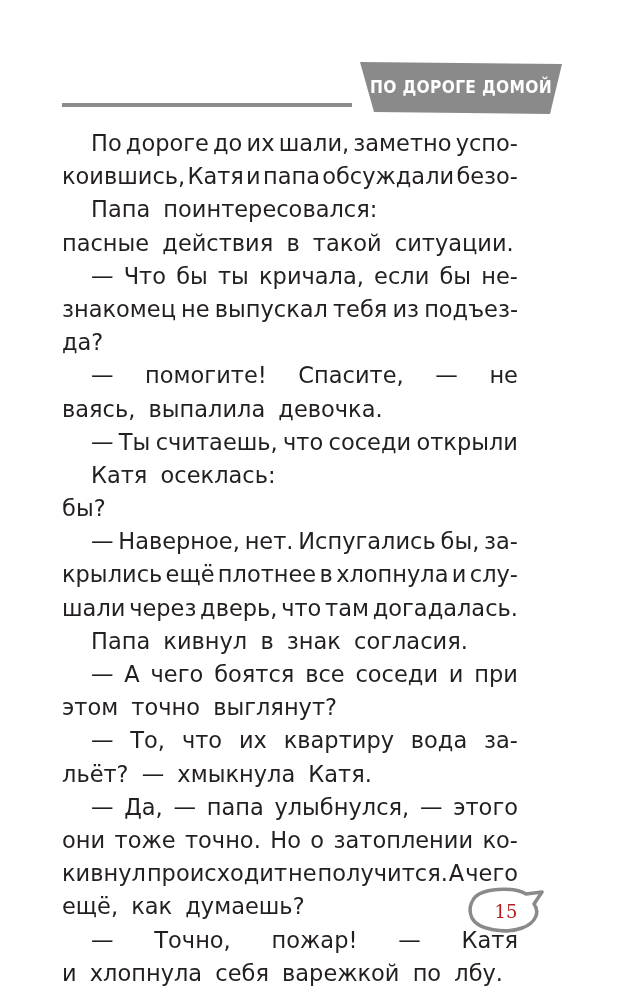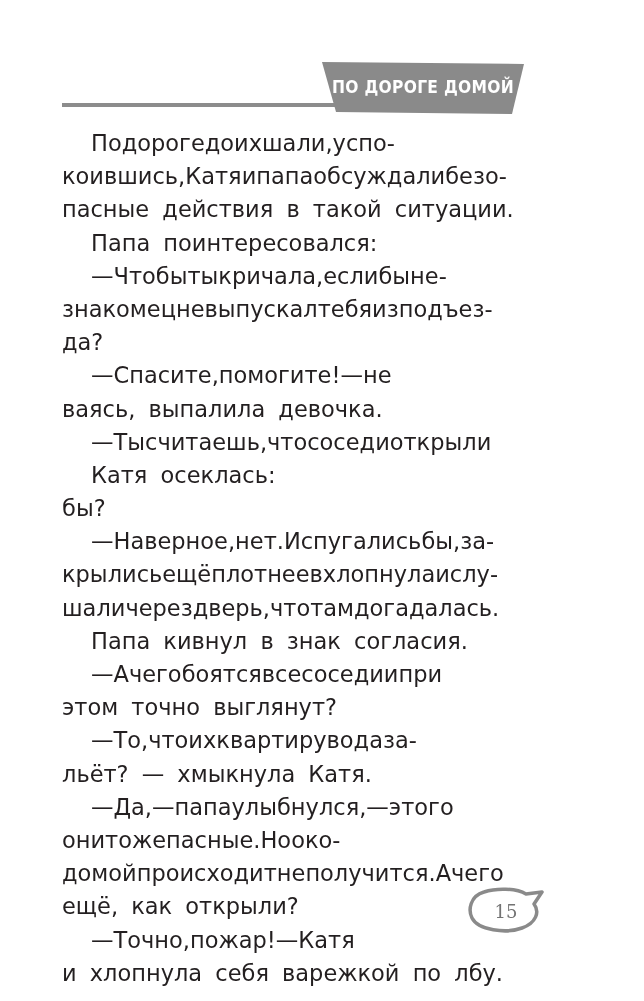--- a/index.html
+++ b/index.html
@@ -18,21 +18,21 @@
     .header-rule {
       position: absolute;
       left: 62px;
       top: 103px;
       width: 290px;
       height: 4px;
       background: #8c8c8c;
     }
     .chapter-banner {
       position: absolute;
-      left: 320px;
+      left: 358px;
       top: 62px;
       width: 206px;
       height: 52px;
     }
     .chapter-banner svg {
       position: absolute;
       left: 0; top: 0;
     }
     .chapter-title {
       position: absolute;
@@ -55,20 +55,21 @@
       left: 62px;
       top: 127px;
       width: 456px;
     }
     .line {
       height: 33.2px;
       line-height: 33.2px;
       font-size: 22.5px;
       white-space: nowrap;
       display: flex;
+      justify-content: space-between;
       overflow: visible;
     }
     .line.indent {
       padding-left: 29px;
     }
     .line.last {
       justify-content: flex-start;
       word-spacing: 6px;
     }
     .line span.w {
@@ -86,21 +87,21 @@
       left: 0; top: 0;
     }
     .page-number {
       position: absolute;
       left: 8px;
       top: 14px;
       width: 64px;
       text-align: center;
       font-family: "DejaVu Serif", serif;
       font-size: 18px;
-      color: #737373;
+      color: #b91c1c;
       line-height: 28px;
     }
   </style>
 </head>
 <body>
 
 <div class="header-rule"></div>
 
 <div class="chapter-banner">
   <svg width="206" height="52" viewBox="0 0 206 52">
@@ -109,32 +110,33 @@
   <div class="chapter-title">По дороге домой</div>
 </div>
 
 <div class="body-text" id="body-text">
     <div class="line indent">
       <span class="w">По</span>
       <span class="w">дороге</span>
       <span class="w">до</span>
       <span class="w">их</span>
       <span class="w">шали,</span>
+      <span class="w">заметно</span>
       <span class="w">успо-</span>
     </div>
     <div class="line">
       <span class="w">коившись,</span>
       <span class="w">Катя</span>
       <span class="w">и</span>
       <span class="w">папа</span>
       <span class="w">обсуждали</span>
       <span class="w">безо-</span>
     </div>
+    <div class="line indent last">Папа поинтересовался:</div>
     <div class="line last">пасные действия в такой ситуации.</div>
-    <div class="line indent last">Папа поинтересовался:</div>
     <div class="line indent">
       <span class="w">—</span>
       <span class="w">Что</span>
       <span class="w">бы</span>
       <span class="w">ты</span>
       <span class="w">кричала,</span>
       <span class="w">если</span>
       <span class="w">бы</span>
       <span class="w">не-</span>
     </div>
@@ -142,22 +144,22 @@
       <span class="w">знакомец</span>
       <span class="w">не</span>
       <span class="w">выпускал</span>
       <span class="w">тебя</span>
       <span class="w">из</span>
       <span class="w">подъез-</span>
     </div>
     <div class="line last">да?</div>
     <div class="line indent">
       <span class="w">—</span>
+      <span class="w">помогите!</span>
       <span class="w">Спасите,</span>
-      <span class="w">помогите!</span>
       <span class="w">—</span>
       <span class="w">не</span>
     </div>
     <div class="line last">ваясь, выпалила девочка.</div>
     <div class="line indent">
       <span class="w">—</span>
       <span class="w">Ты</span>
       <span class="w">считаешь,</span>
       <span class="w">что</span>
       <span class="w">соседи</span>
@@ -217,34 +219,35 @@
       <span class="w">Да,</span>
       <span class="w">—</span>
       <span class="w">папа</span>
       <span class="w">улыбнулся,</span>
       <span class="w">—</span>
       <span class="w">этого</span>
     </div>
     <div class="line">
       <span class="w">они</span>
       <span class="w">тоже</span>
-      <span class="w">пасные.</span>
+      <span class="w">точно.</span>
       <span class="w">Но</span>
       <span class="w">о</span>
+      <span class="w">затоплении</span>
       <span class="w">ко-</span>
     </div>
     <div class="line">
-      <span class="w">домой</span>
+      <span class="w">кивнул</span>
       <span class="w">происходит</span>
       <span class="w">не</span>
       <span class="w">получится.</span>
       <span class="w">А</span>
       <span class="w">чего</span>
     </div>
-    <div class="line last">ещё, как открыли?</div>
+    <div class="line last">ещё, как думаешь?</div>
     <div class="line indent">
       <span class="w">—</span>
       <span class="w">Точно,</span>
       <span class="w">пожар!</span>
       <span class="w">—</span>
       <span class="w">Катя</span>
     </div>
     <div class="line last">и хлопнула себя варежкой по лбу.</div>
   </div>
 

